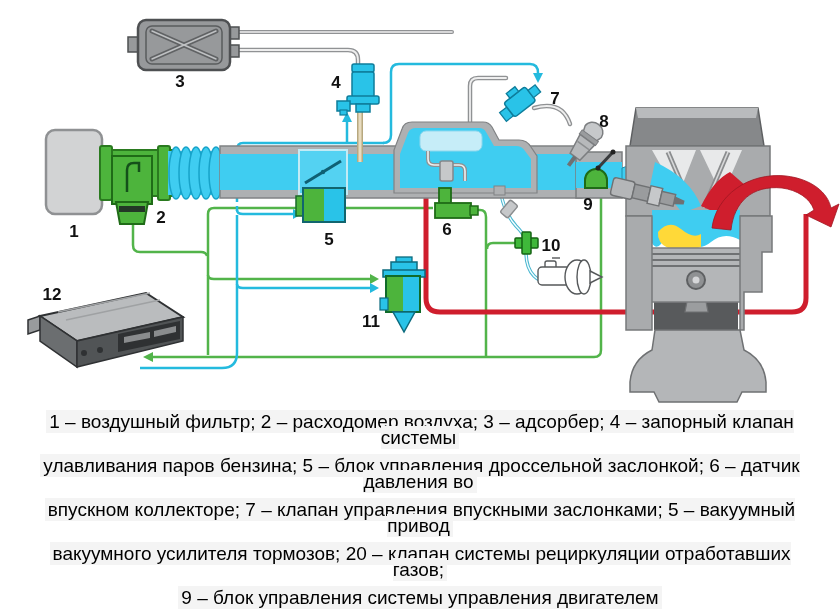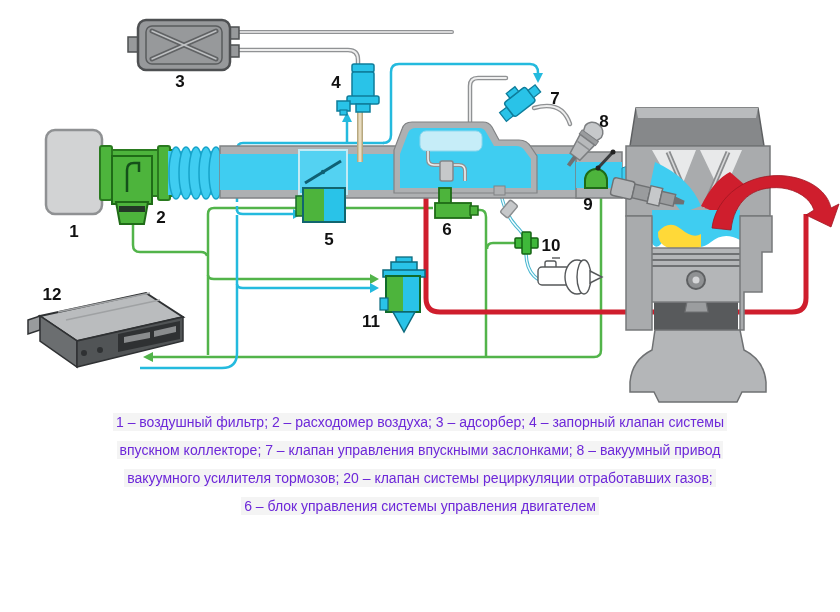--- a/index.html
+++ b/index.html
@@ -1,19 +1,19 @@
 <!DOCTYPE html>
 <html><head>
 <meta charset="utf-8">
 <style>
   html,body{margin:0;padding:0;background:#ffffff;}
   .page{width:840px;height:612px;background:#fff;overflow:hidden;font-family:"Liberation Sans",sans-serif;}
   .diagram{width:840px;height:405px;position:relative;}
   .caption{width:760px;margin:0 auto;padding-top:9px;text-align:center;}
-  .caption p{margin:0 0 12px 0;font-size:14px;line-height:16px;color:#6d28d9;}
+  .caption p{margin:0 0 12px 0;font-size:19px;line-height:16px;color:#000000;}
   .caption p span{background:#f4f4f4;padding:1px 3px;}
   svg text.lbl{font-family:"Liberation Sans",sans-serif;font-weight:bold;font-size:17px;fill:#111;}
 </style>
 </head>
 <body>
 
 <div class="page">
   <div class="diagram">
   <svg width="840" height="405" viewBox="0 0 840 405">
 
@@ -242,17 +242,18 @@
       <text class="lbl" x="588" y="210" text-anchor="middle">9</text>
       <text class="lbl" x="551" y="251" text-anchor="middle">10</text>
       <text class="lbl" x="371" y="327" text-anchor="middle">11</text>
       <text class="lbl" x="52" y="300" text-anchor="middle">12</text>
     </g>
   </svg>
   </div>
 
   <div class="caption">
     <p><span>1 – воздушный фильтр; 2 – расходомер воздуха; 3 – адсорбер; 4 – запорный клапан системы</span></p>
-    <p><span>впускном коллекторе;  7 – клапан управления впускными заслонками; 8 – вакуумный привод</span></p>
+    <p><span>улавливания паров бензина; 5 – блок управления дроссельной заслонкой; 6 – датчик давления во</span></p>
+    <p><span>впускном коллекторе;  7 – клапан управления впускными заслонками; 5 – вакуумный привод</span></p>
     <p><span>вакуумного усилителя тормозов; 20 – клапан системы рециркуляции отработавших газов;</span></p>
-    <p><span>6 – блок управления системы управления двигателем</span></p>
+    <p><span>9 – блок управления системы управления двигателем</span></p>
   </div>
 </div>
 
 </body></html>

